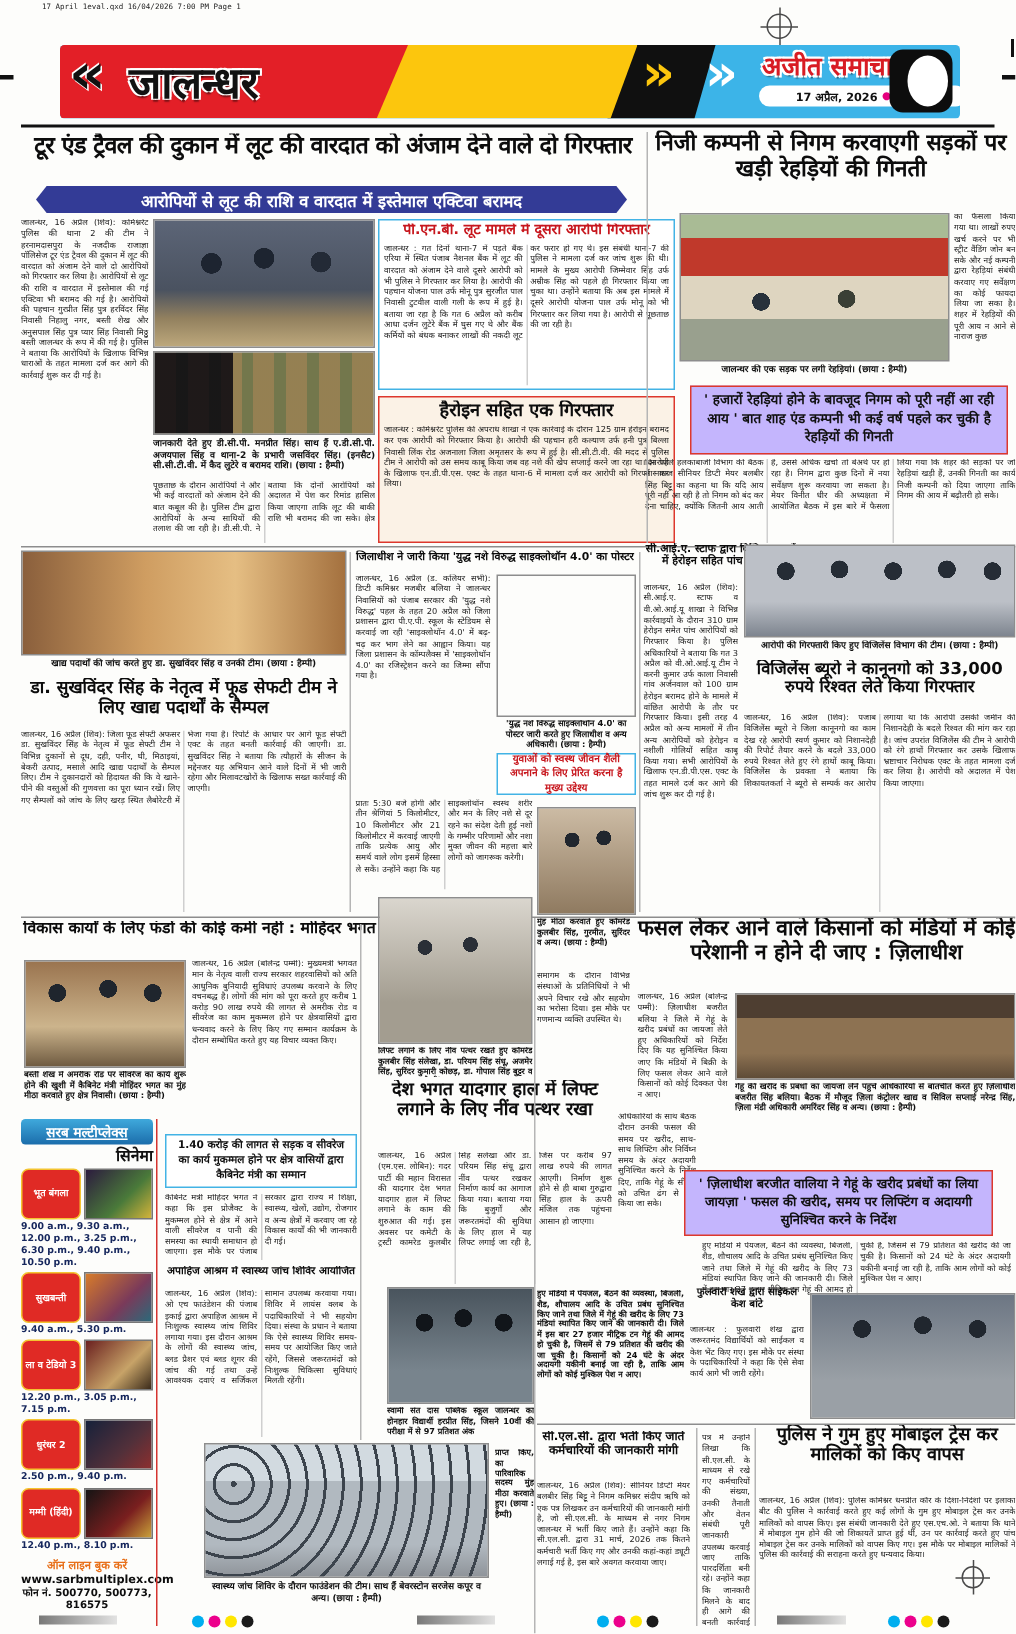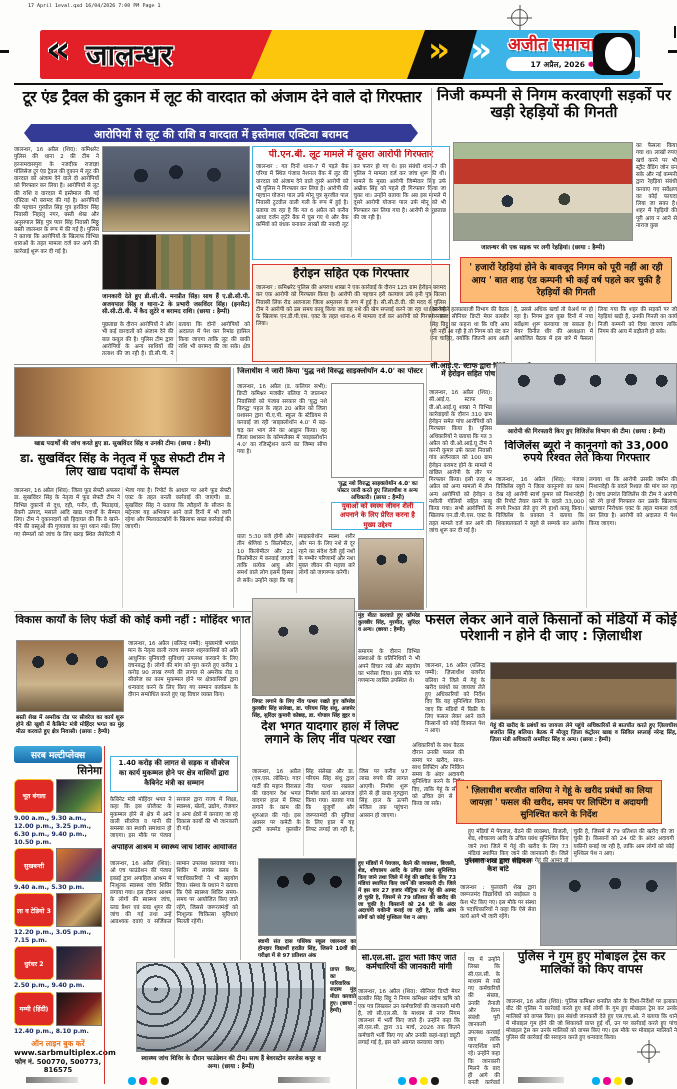--- a/index.html
+++ b/index.html
@@ -11,21 +11,21 @@
   .c2{column-count:2;column-gap:5px;column-rule:0.5px solid #cfcfcf;}
   .c3{column-count:3;column-gap:5px;column-rule:0.5px solid #cfcfcf;}
   .cap{font-size:6px;font-weight:700;line-height:1.25;color:#101010;text-align:center;overflow:hidden;}
   .capj{text-align:justify;}
   .hl{font-weight:800;color:#0c0c0c;line-height:1.12;text-align:center;overflow:hidden;}
   .nowrap{white-space:nowrap;}
   .red{color:#c7161d;}
   .banner{background:#333b96;color:#fff;font-weight:700;font-size:11px;display:flex;align-items:center;justify-content:center;
           clip-path:polygon(0 50%,1.8% 0,98.2% 0,100% 50%,98.2% 100%,1.8% 100%);}
   .box-blue{border:1.5px solid #42b3e5;padding:2px 3px;background:#fff;}
-  .box-red{border:1.5px solid #dd382d;padding:2px 3px;background:#fdba74;}
+  .box-red{border:1.5px solid #dd382d;padding:2px 3px;background:#c4b5fd;}
   .cream{background:#fbf2e6;}
   .quote{display:flex;align-items:center;justify-content:center;text-align:center;font-weight:800;
          font-size:9px;line-height:1.4;color:#111;padding:1px 4px;}
   .photo{border:0.5px solid #8d8d8d;overflow:hidden;}
   .vline{background:#b5b5b5;width:0.7px;}
   .hline{background:#8d8d8d;height:0.7px;}
   
   .ph-press{background:
     radial-gradient(circle 7px at 26% 34%,#1d2430 97%,transparent),
     radial-gradient(circle 7px at 50% 30%,#1d2430 97%,transparent),
@@ -88,21 +88,21 @@
               clip-path:polygon(0 0,100% 0,91% 100%,0 100%);}
   .mh-title{position:absolute;font-weight:800;white-space:nowrap;
             text-shadow:-1.3px -1.3px 0 #fff,1.3px -1.3px 0 #fff,-1.3px 1.3px 0 #fff,1.3px 1.3px 0 #fff,0 2.2px 1px rgba(0,0,0,.45);}
   .mh-chev{position:absolute;font-weight:800;line-height:1;}
   .pill{position:absolute;background:#fff;border-radius:8px;display:flex;align-items:center;justify-content:center;
         gap:3px;font-size:7.5px;font-weight:700;color:#111;}
   .moon{position:absolute;right:5px;top:3px;width:42px;height:42px;background:#0d0d0d;border-radius:9px;}
   .moon::after{content:"";position:absolute;right:3px;top:4px;width:27px;height:34px;background:#fff;border-radius:50%;}
   
   .cin-name{background:linear-gradient(180deg,#3fa9dc,#1b6dab);color:#fff;font-weight:800;font-size:9px;
-            text-align:center;border-radius:3px;padding:2px 0;}
+            text-align:center;border-radius:3px;padding:2px 0;text-decoration:underline;}
   .cin-label{font-size:10.5px;font-weight:800;text-align:right;color:#101010;}
   .movie{display:flex;gap:2px;margin-top:2px;}
   .badge{width:36px;height:30px;background:#e02a25;border:1.2px solid #f4c430;border-radius:5px;color:#fff;
          font-weight:800;font-size:6.3px;line-height:1.15;display:flex;align-items:center;justify-content:center;
          text-align:center;padding:1px;flex:0 0 auto;}
   .poster{width:44px;height:32px;border:0.5px solid #777;flex:1;}
   .po-1{background:linear-gradient(135deg,#2c1b3e,#4a7a3a 60%,#d4b43a);}
   .po-2{background:linear-gradient(135deg,#d87c2a,#7a3a5a 60%,#2a6a7a);}
   .po-3{background:linear-gradient(135deg,#6a1f1f,#c7a368 60%,#3a2a1a);}
   .po-4{background:linear-gradient(135deg,#16213a,#52303a 60%,#8d2f2f);}

